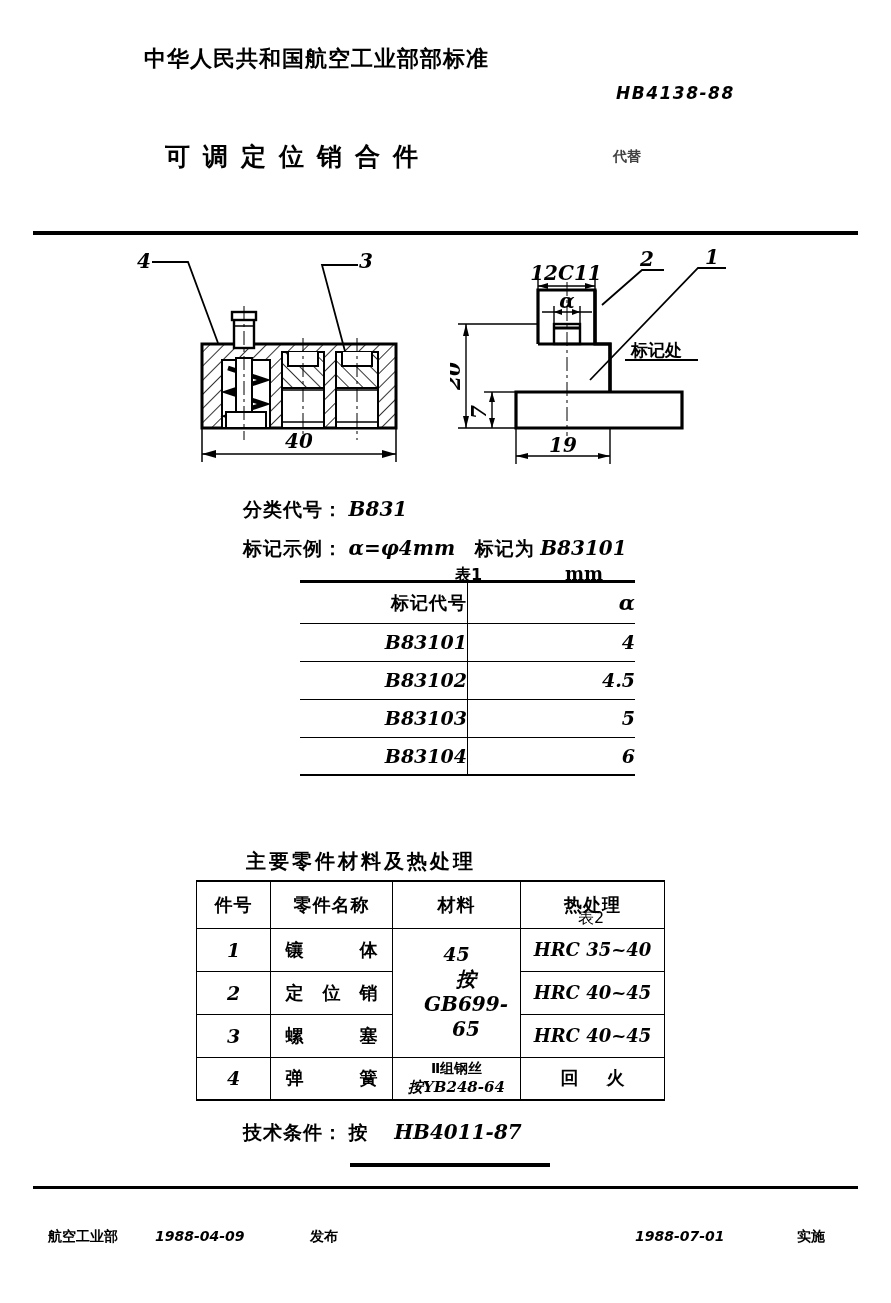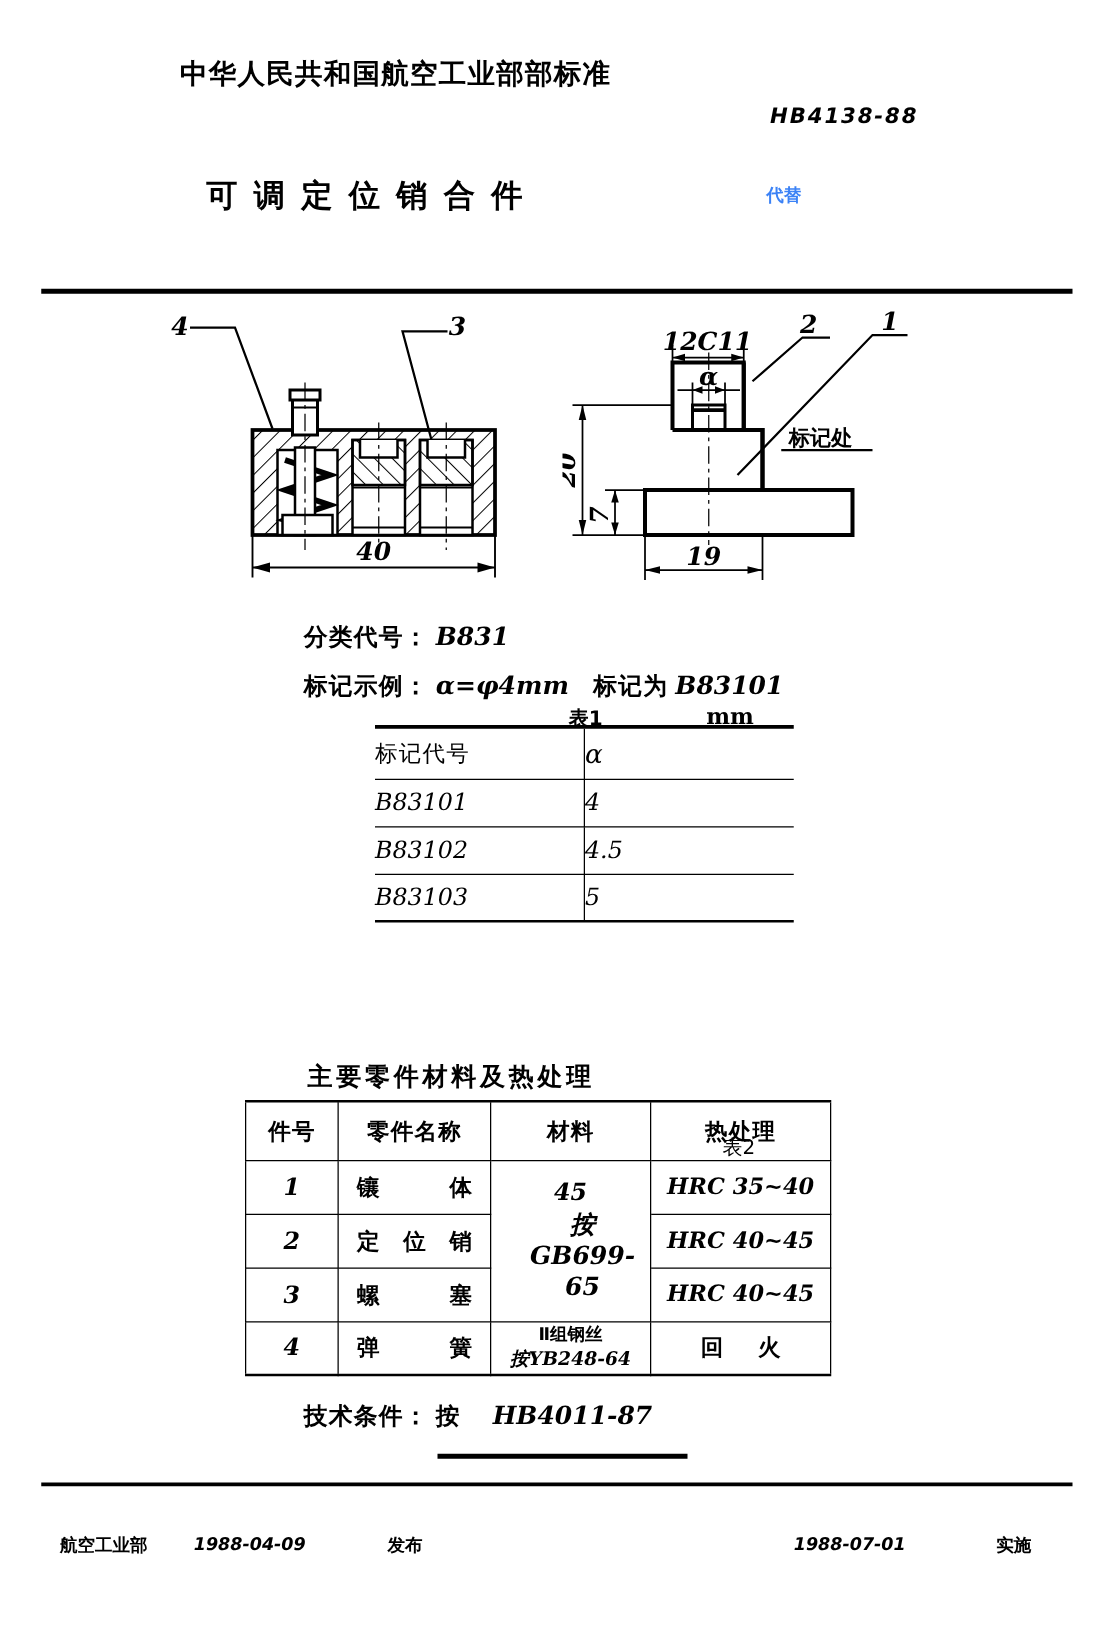--- a/index.html
+++ b/index.html
@@ -52,21 +52,21 @@
     letter-spacing: 13px;
     white-space: nowrap;
     font-family: "DejaVu Sans", sans-serif;
   }
   .hdr-replaces {
     position: absolute;
     left: 613px;
     top: 148px;
     font-size: 14px;
     font-weight: bold;
-    color: #3b82f6;
+    color: #404040;
     white-space: nowrap;
   }
 
   .rule-top {
     position: absolute;
     left: 33px;
     top: 231px;
     width: 825px;
     height: 4px;
     background: #000;
@@ -144,23 +144,23 @@
   }
   table.t1 {
     border-collapse: collapse;
     width: 335px;
     table-layout: fixed;
   }
   table.t1 tr { height: 38px; }
   table.t1 td, table.t1 th {
     border-bottom: 1px solid #000;
     border-right: 1px solid #000;
-    text-align: left;
+    text-align: right;
     vertical-align: middle;
-    font-weight: normal;
+    font-weight: bold;
     padding: 0;
   }
   table.t1 td:last-child, table.t1 th:last-child { border-right: none; }
   table.t1 tr:last-child td { border-bottom: 2.5px solid #000; }
   table.t1 thead th { border-bottom: 1px solid #000; }
   table.t1 thead tr { height: 40px; }
   .t1-head-rule {
     position: absolute;
     left: 300px;
     top: 580px;
@@ -479,20 +479,24 @@
           <td class="cell-num">4</td>
         </tr>
         <tr>
           <td class="cell-code">B83102</td>
           <td class="cell-num">4.5</td>
         </tr>
         <tr>
           <td class="cell-code">B83103</td>
           <td class="cell-num">5</td>
         </tr>
+        <tr>
+          <td class="cell-code">B83104</td>
+          <td class="cell-num">6</td>
+        </tr>
       </tbody>
     </table>
   </div>
 
   <div id="table2-title">主要零件材料及热处理</div>
   <div id="table2-caption">表2</div>
 
   <div id="table2-wrap">
     <table class="t2">
       <colgroup>

